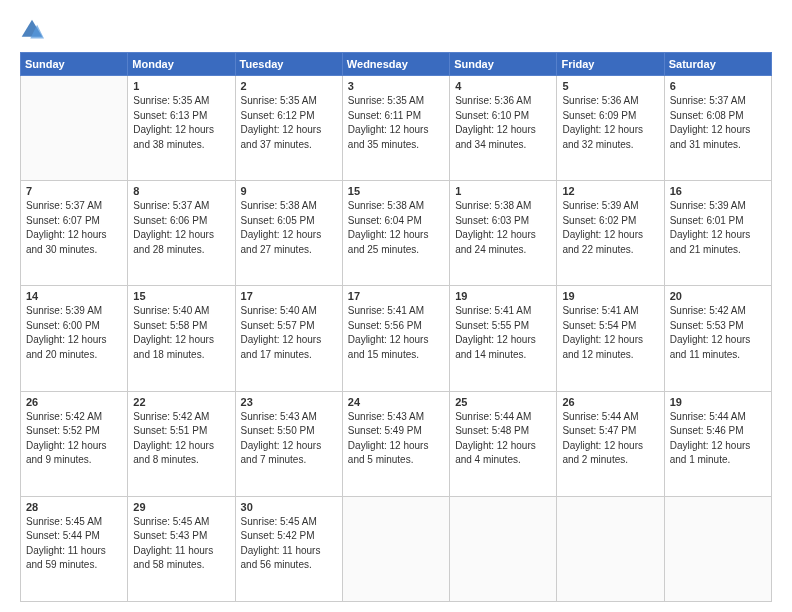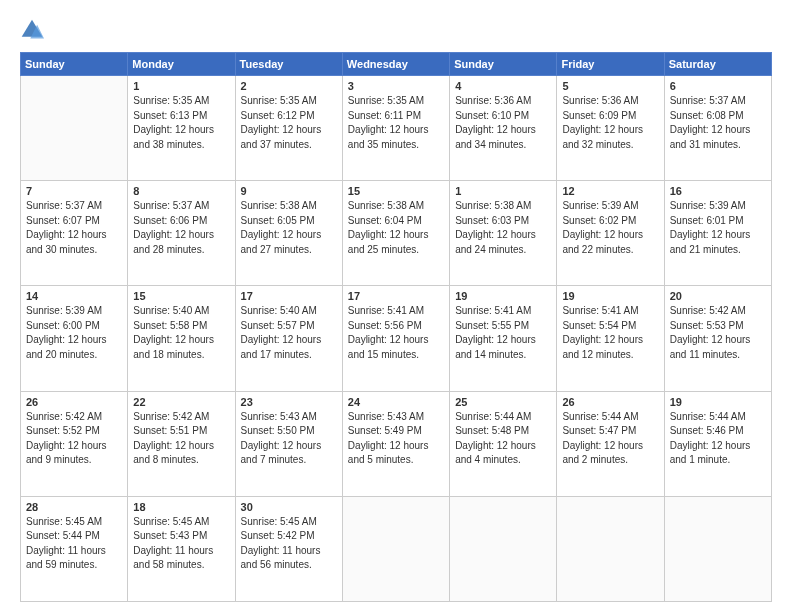--- a/index.html
+++ b/index.html
@@ -337,21 +337,21 @@
         </tr>
         <tr class="week-row">
           <td>
             <span class="day-num">28</span>
             <div class="day-info" style="white-space: pre-line;">Sunrise: 5:45 AM
 Sunset: 5:44 PM
 Daylight: 11 hours
 and 59 minutes.</div>
           </td>
           <td>
-            <span class="day-num">18</span>
+            <span class="day-num">29</span>
             <div class="day-info" style="white-space: pre-line;">Sunrise: 5:45 AM
 Sunset: 5:43 PM
 Daylight: 11 hours
 and 58 minutes.</div>
           </td>
           <td>
             <span class="day-num">30</span>
             <div class="day-info" style="white-space: pre-line;">Sunrise: 5:45 AM
 Sunset: 5:42 PM
 Daylight: 11 hours

